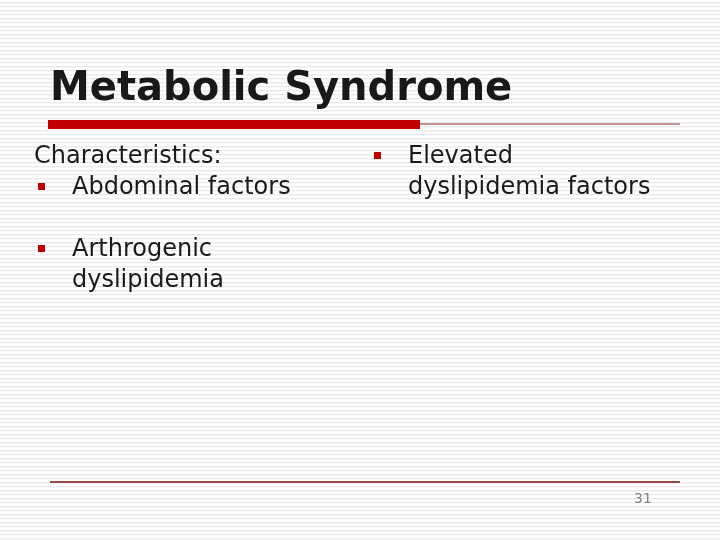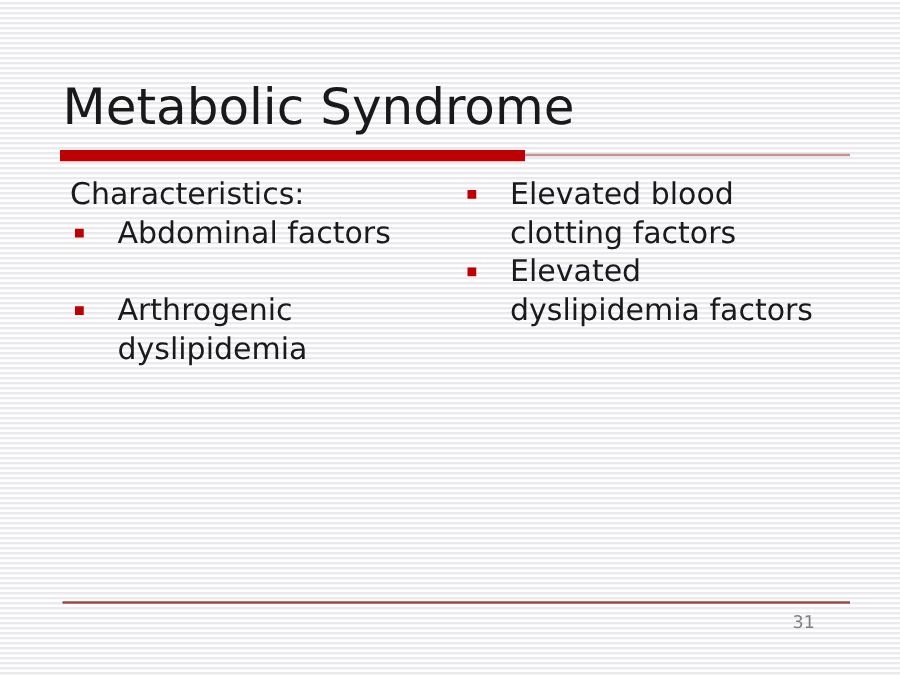--- a/index.html
+++ b/index.html
@@ -36,21 +36,21 @@
   
   #title-block {
     position: absolute;
     left: 50px;
     top: 62px;
     width: 640px;
   }
   #slide-title {
     font-size: 40px;
     line-height: 48px;
-    font-weight: 400;
+    font-weight: 700;
     color: #191919;
     letter-spacing: 0px;
     white-space: nowrap;
   }
 
   
   #title-rule {
     position: absolute;
     left: 48px;
     top: 120px;
@@ -79,21 +79,21 @@
     position: absolute;
     left: 0;
     top: 140px;
     width: 720px;
     height: 330px;
   }
   .column {
     position: absolute;
     top: 0;
   }
-  #col-left  { left: 54px;  width: 300px; }
+  #col-left  { left: 32px;  width: 300px; }
   #col-right { left: 368px; width: 300px; }
 
   .lead-line {
     font-size: 24px;
     line-height: 31px;
     color: #1a1a1a;
     padding-left: 2px;
     margin-bottom: 0px;
   }
 
@@ -170,24 +170,20 @@
           <span class="marker"></span>
           <span>Arthrogenic dyslipidemia</span>
         </li>
       </ul>
     </div>
 
     <div class="column" id="col-right">
       <ul class="bullets">
         <li>
           <span class="marker"></span>
-          <span>Elevated blood clotting factors</span>
-        </li>
-        <li>
-          <span class="marker"></span>
           <span>Elevated dyslipidemia factors</span>
         </li>
       </ul>
     </div>
 
   </div>
 
   <div id="footer-rule"></div>
   <div id="page-number">31</div>
 

